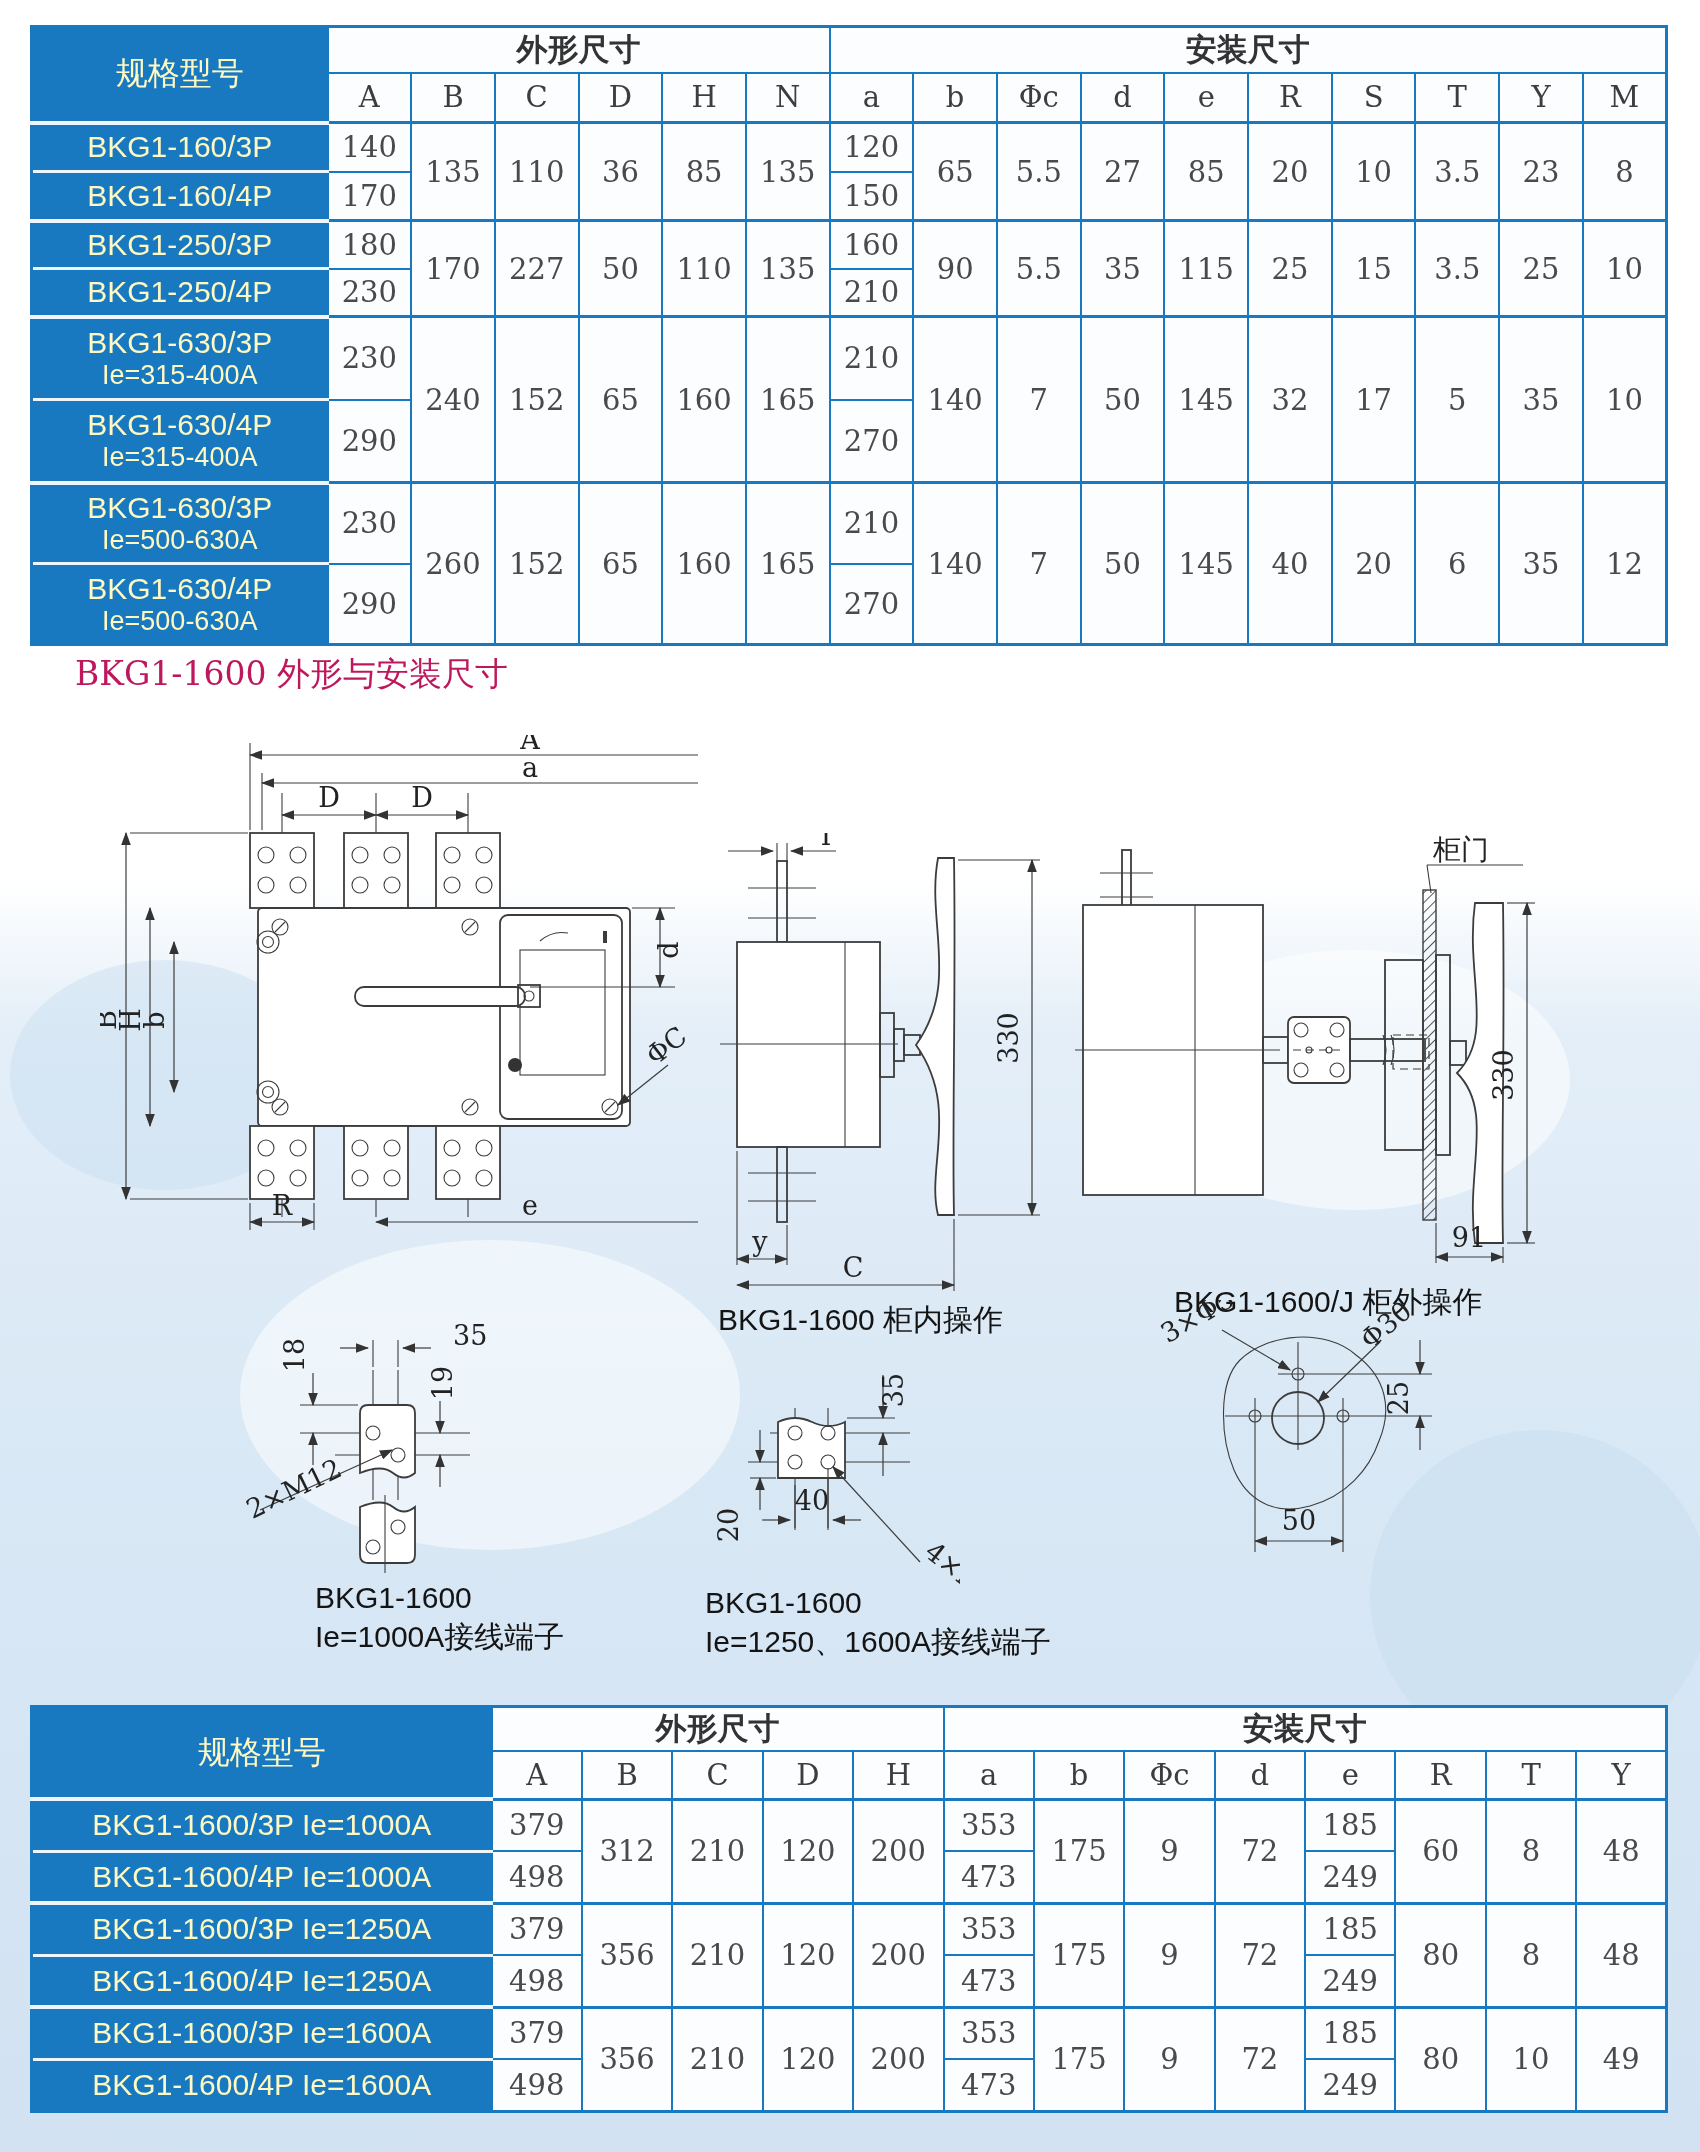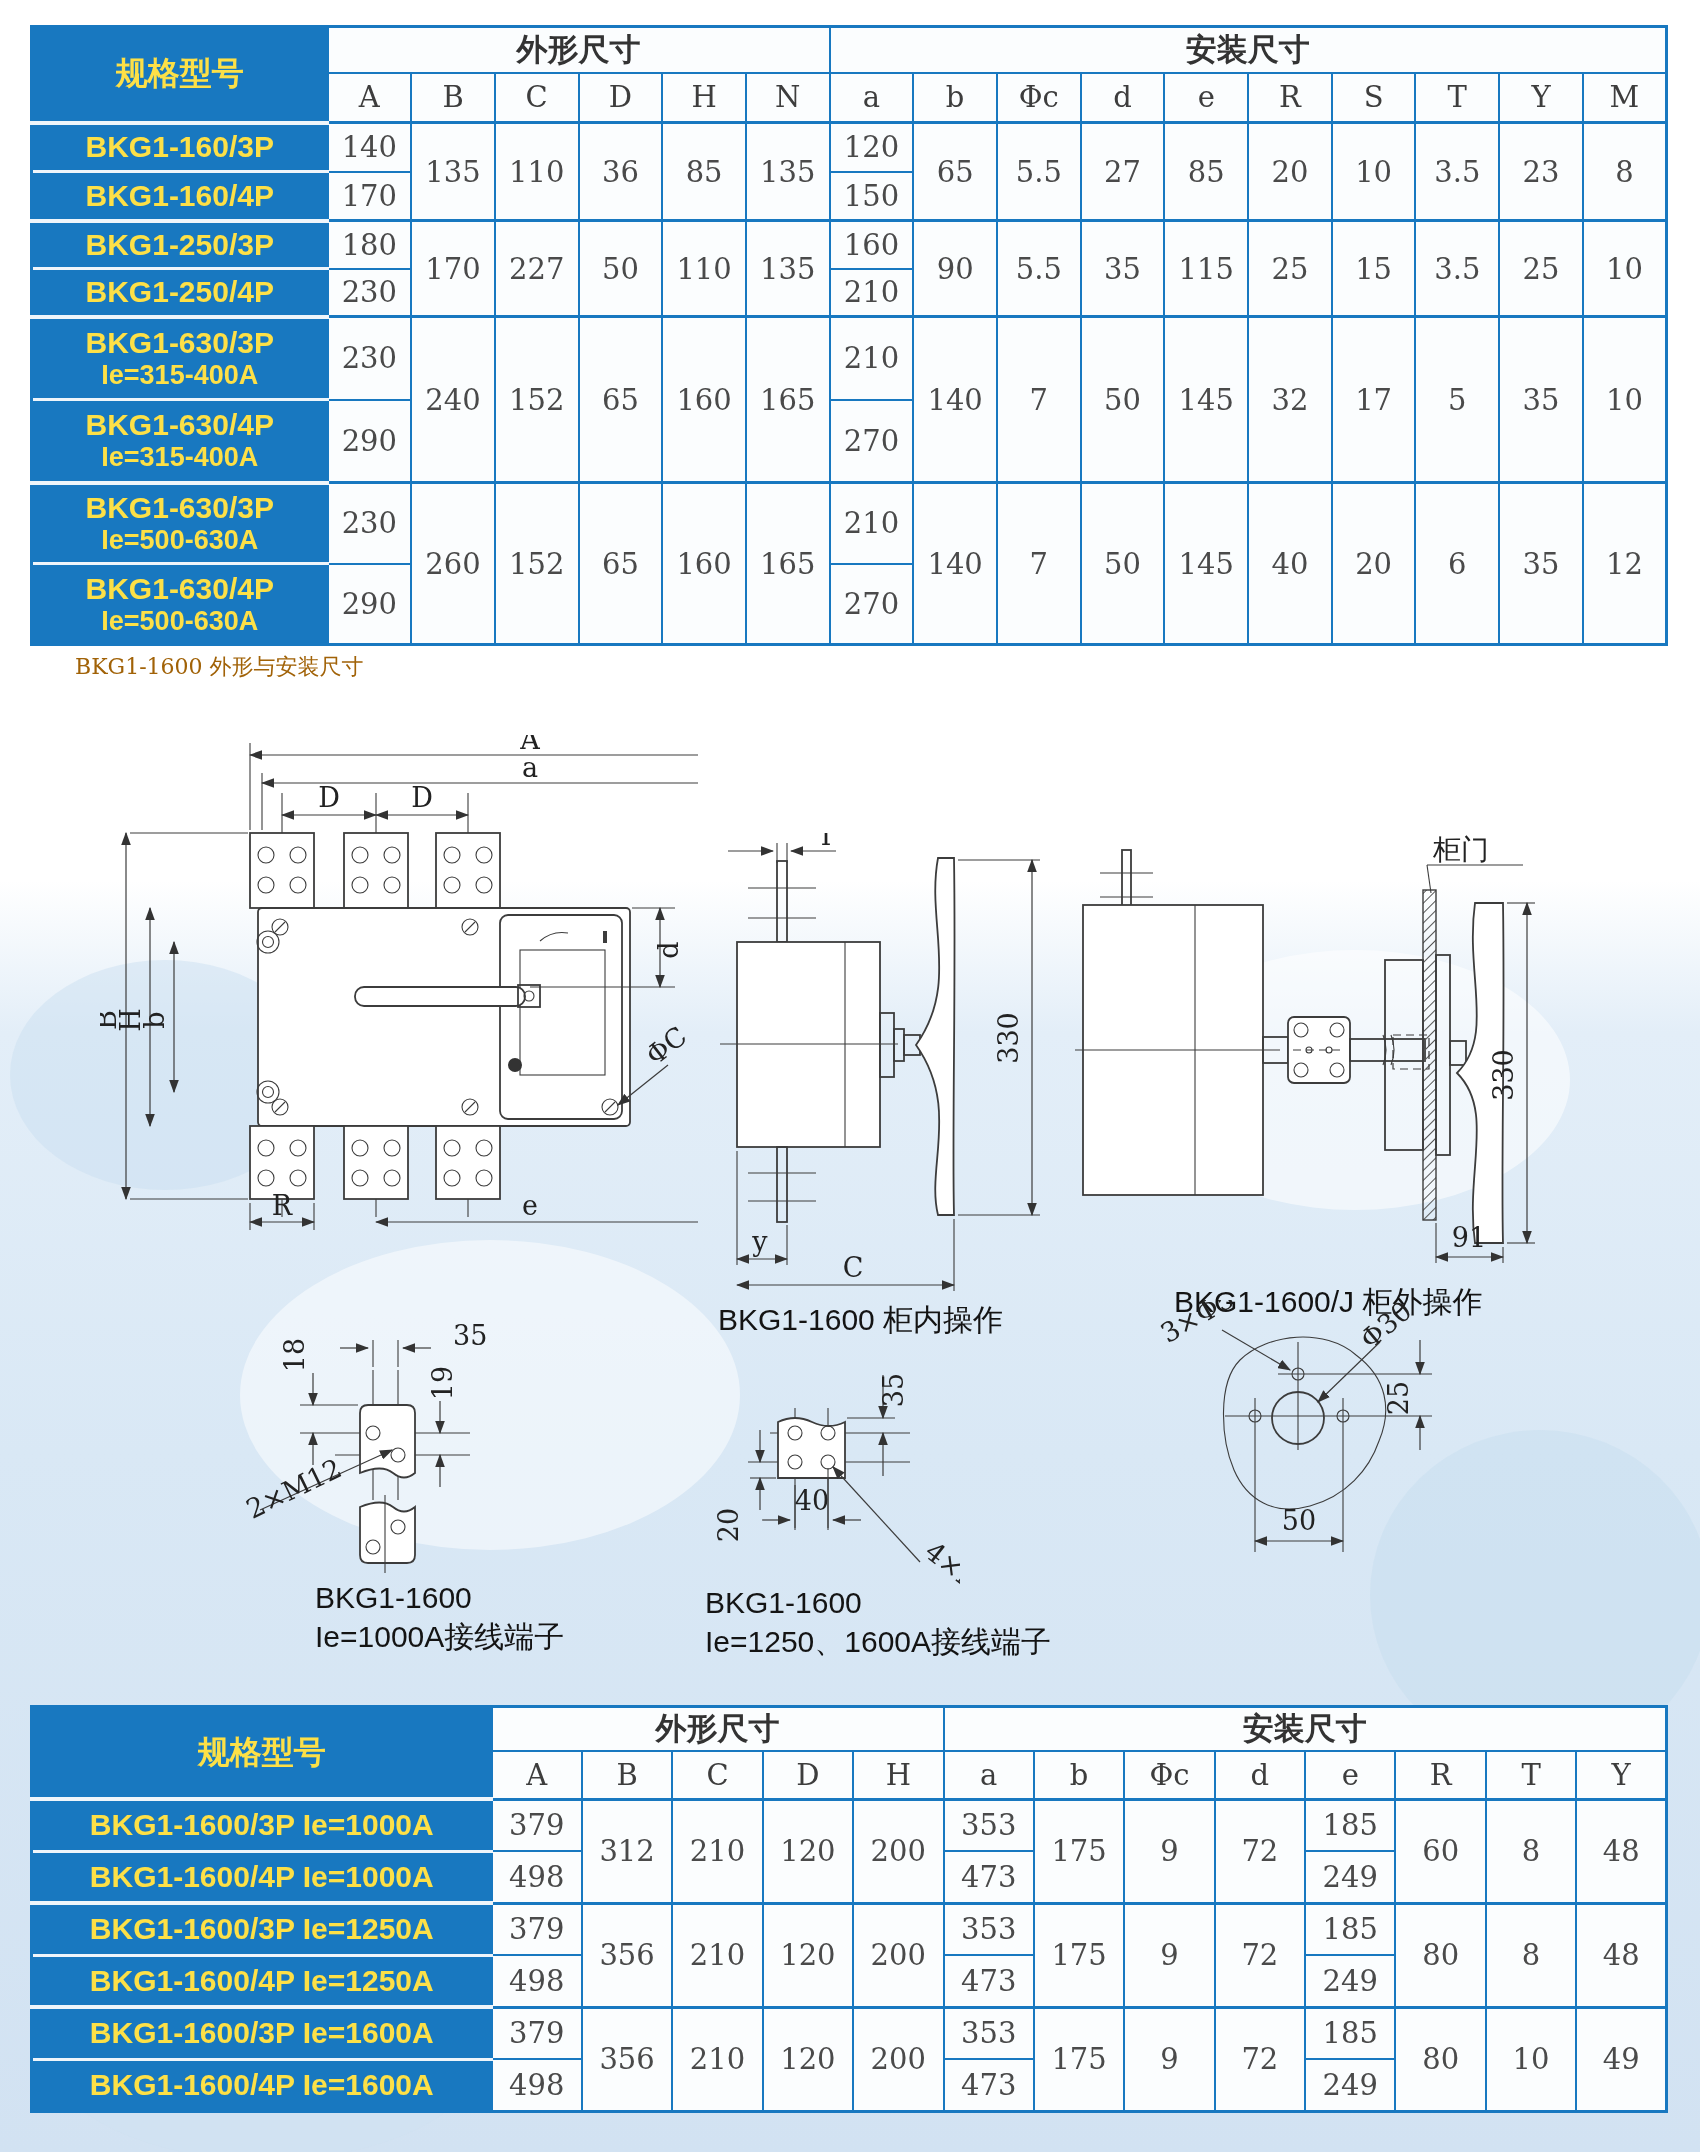--- a/index.html
+++ b/index.html
@@ -10,29 +10,29 @@
          background:linear-gradient(180deg,rgba(226,237,248,0) 0%,#e3eef8 12%,#d9e8f5 45%,#d2e2f2 100%);}
   .blob{position:absolute;border-radius:50%;z-index:0;}
   .z{position:absolute;z-index:1;}
   
   table.spec{border-collapse:collapse;table-layout:fixed;border:3px solid #1878c0;}
   .spec td,.spec th{border:2px solid #1878c0;text-align:center;vertical-align:middle;padding:0;
                     background:#fbfdfe;overflow:hidden;}
   .spec th.hd{font-size:31px;font-weight:bold;color:#333;}
   .spec th.cl{font-family:"DejaVu Serif",serif;font-size:29px;font-weight:normal;color:#3d3d3d;}
   .spec td.num{font-family:"DejaVu Serif",serif;font-size:29px;color:#4a4a4a;}
-  .spec td.mod,.spec th.modh{background:#1878c0;color:#fde047;font-weight:bold;
+  .spec td.mod,.spec th.modh{background:#1878c0;color:#fef9c3;font-weight:normal;
         border-left:3px solid #1878c0;border-right:2px solid #1878c0;}
   .spec th.modh{font-size:32px;}
   .spec td.mod{font-size:30px;border-top:3px solid #eef5fb;border-bottom:0;}
   .spec td.mod .sub{font-size:27px;}
   .spec tr.gs td{border-top:3px solid #1878c0;}
   .spec tr.gs td.mod{border-top:4px solid #eef5fb;}
   tr.rA{height:49px;} tr.rB{height:48px;} tr.rC{height:83px;} tr.rD{height:81px;} tr.rE{height:52px;}
-  .heading{position:absolute;font-family:"DejaVu Serif",serif;font-size:22px;color:#a16207;z-index:1;}
+  .heading{position:absolute;font-family:"DejaVu Serif",serif;font-size:33px;color:#be185d;z-index:1;}
   .cap{position:absolute;font-size:30px;color:#141414;z-index:1;line-height:1.3;}
   
   .ln{stroke:#3c3c3c;stroke-width:1.8;fill:none;}
   .lnf{stroke:#3c3c3c;stroke-width:1.8;fill:#fff;}
   .th{stroke:#3c3c3c;stroke-width:1.1;fill:none;}
   .dl{stroke:#3c3c3c;stroke-width:1.2;fill:none;}
   .dsh{stroke:#3c3c3c;stroke-width:1.2;fill:none;stroke-dasharray:8 5;}
   text.dt{font-family:"DejaVu Serif",serif;font-size:27px;fill:#222;}
   text.dtc{font-family:"Liberation Sans",sans-serif;font-size:28px;fill:#222;}
 </style>

